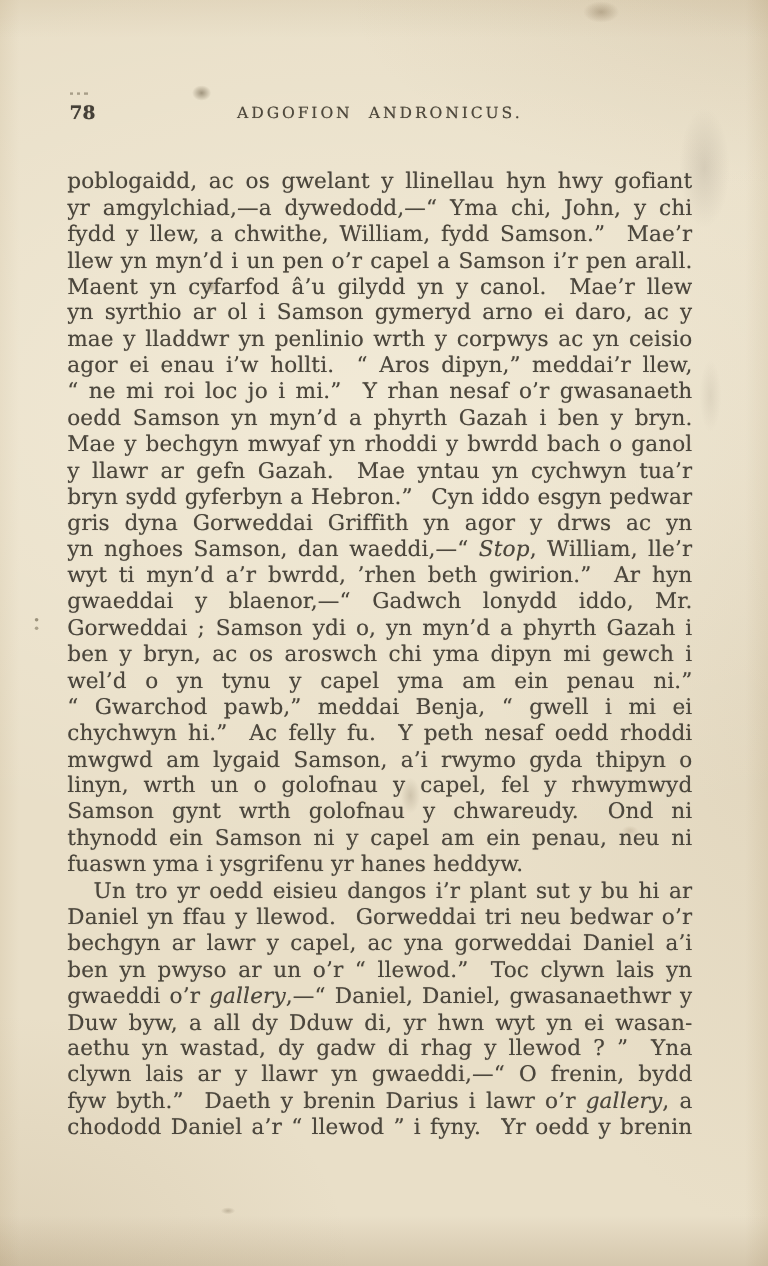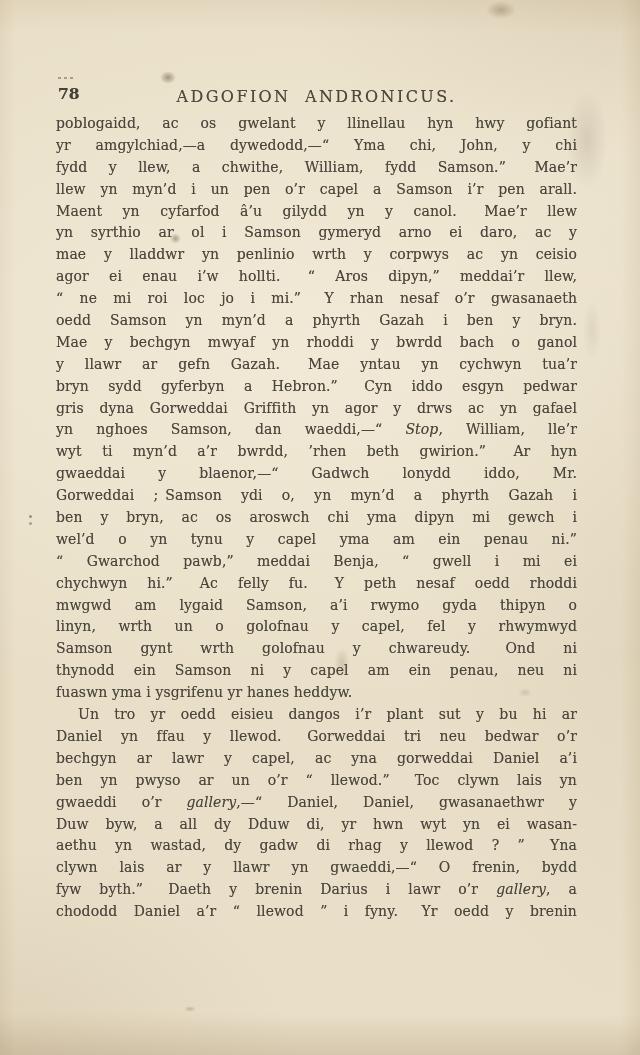--- a/index.html
+++ b/index.html
@@ -38,26 +38,26 @@
     position:absolute; left:29px; top:515px; width:3px; height:3px; border-radius:50%;
     background:rgba(90,80,58,.55); box-shadow:0 7px 0 rgba(90,80,58,.45); pointer-events:none;
   }
   .pagenum {
     position:absolute; left:58px; top:84px;
     font-size:15.5px; font-weight:bold; color:#454038;
     text-shadow:0 0 .6px rgba(69,64,56,.65);
   }
   .running-head {
     position:absolute; left:56px; top:87px; width:521px; text-align:center;
-    font-size:16px; letter-spacing:2.4px; word-spacing:7px; color:#4e483c;
+    font-size:13px; letter-spacing:2.4px; word-spacing:7px; color:#4e483c;
     text-shadow:0 0 .6px rgba(78,72,60,.6);
   }
   .body-text {
-    position:absolute; left:56px; top:113px; width:521px;
-    font-size:14px; letter-spacing:.1px;
+    position:absolute; left:56px; top:141px; width:521px;
+    font-size:18px; letter-spacing:.1px;
     text-shadow:0 0 .6px rgba(75,70,60,.55);
   }
   .line {
     height:21.9px; line-height:21.9px; overflow:hidden;
     text-align:justify; text-align-last:justify;
   }
   .line.no-just { text-align:left; text-align-last:left; }
   .line.indent { text-indent:22px; }
   .it { font-style:italic; }
 </style>

